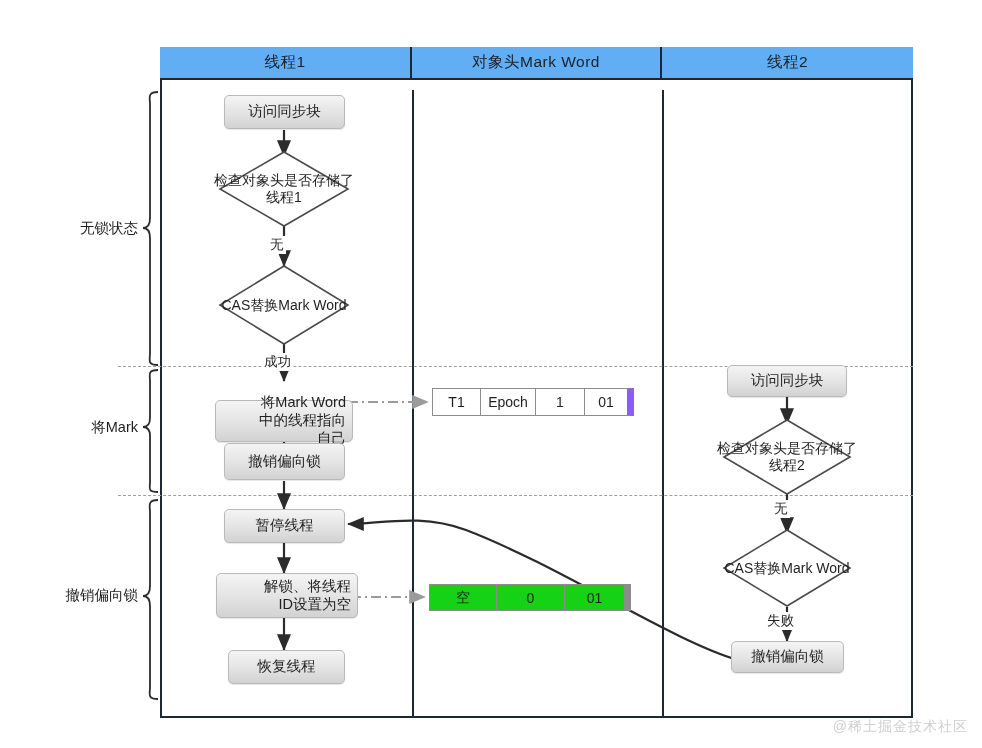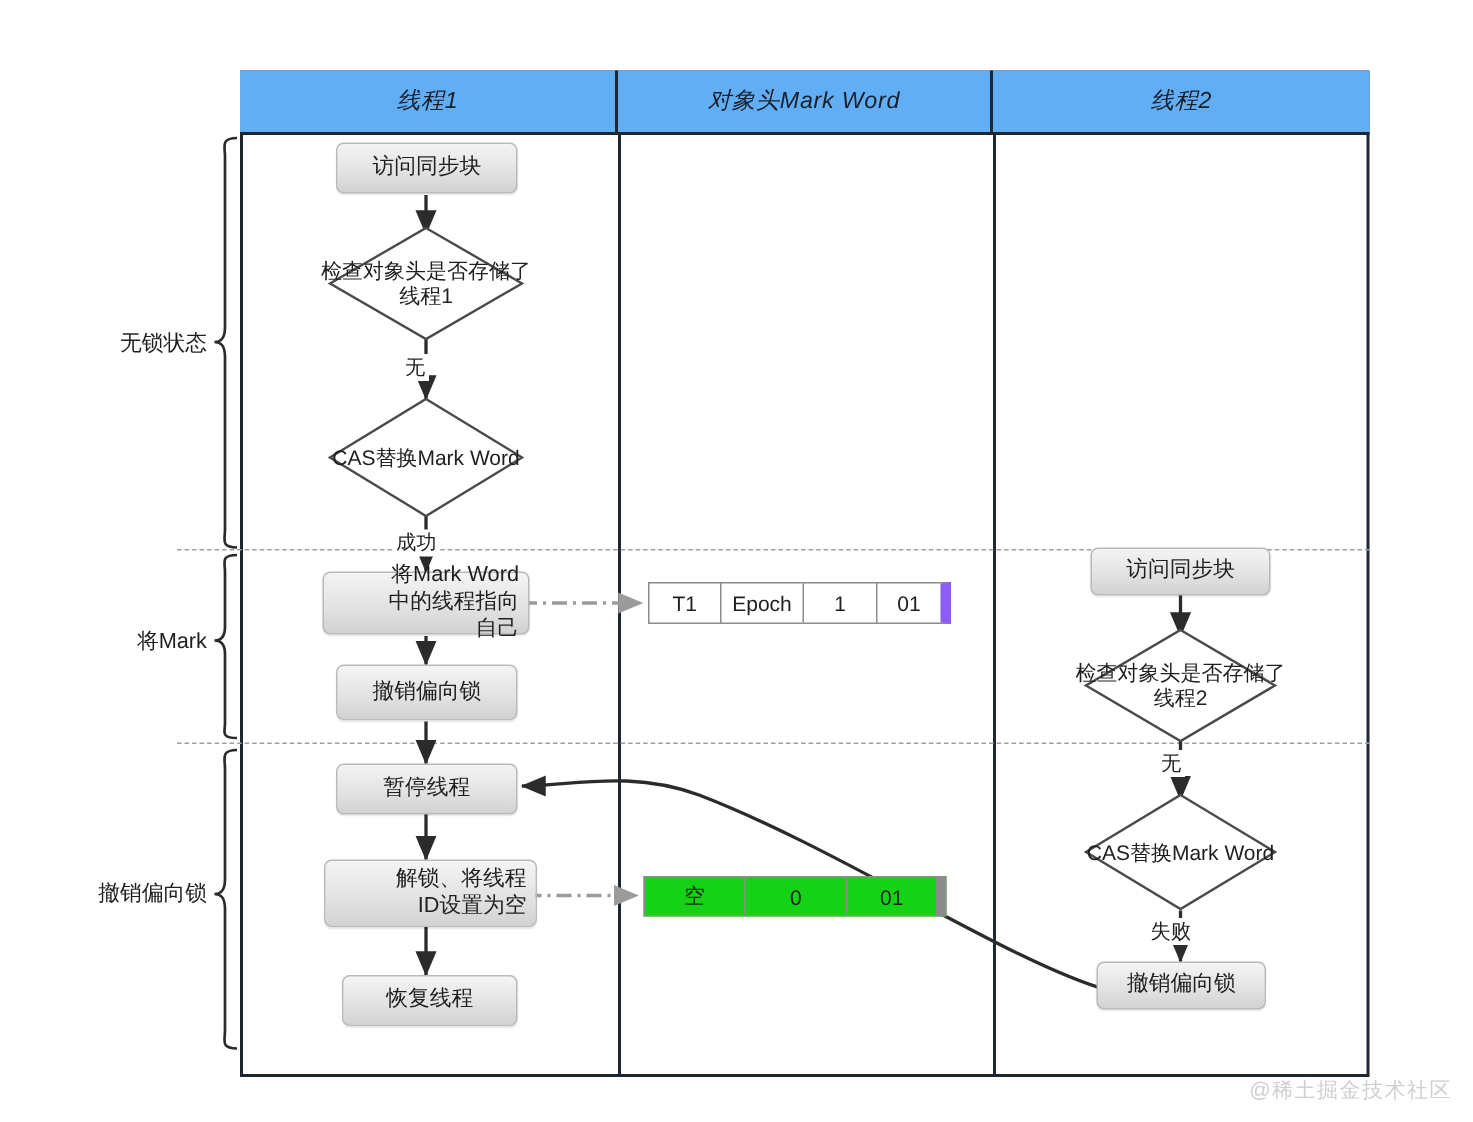--- a/index.html
+++ b/index.html
@@ -11,21 +11,21 @@
   #stage{position:absolute;left:0;top:0;width:982px;height:748px;}
 
   
   #wires{position:absolute;left:0;top:0;width:982px;height:748px;pointer-events:none;}
 
   
   .frame{
     position:absolute;left:160px;top:47px;width:753px;height:671px;
     border:2px solid #1f2733;box-sizing:border-box;background:#fff;
   }
-  .hdr-row{position:absolute;left:160px;top:47px;width:753px;height:43px;display:flex;font-style:italic;}
+  .hdr-row{position:absolute;left:160px;top:47px;width:753px;height:33px;display:flex;}
   .hdr-cell{
     background:#62aef5;border-right:2px solid #1f2733;border-bottom:2px solid #1f2733;
     box-sizing:border-box;display:flex;align-items:center;justify-content:center;
     font-size:15.5px;color:#17202b;letter-spacing:.5px;
   }
   .hdr-cell:last-child{border-right:none;}
   .hdr-c1{width:252px;}
   .hdr-c2{width:250px;}
   .hdr-c3{width:251px;}
 
@@ -161,21 +161,21 @@
     <div class="txt">检查对象头是否存储了线程2</div>
   </div>
   <div class="dia" style="left:724px;top:530px;width:126px;height:76px;">
     <div class="txt">CAS替换Mark Word</div>
   </div>
 
   <div class="pbox" style="left:224px;top:95px;width:121px;height:34px;">
     <span>访问同步块</span>
   </div>
 
-  <div class="pbox" style="left:215px;top:381px;width:138px;height:42px;padding-left:31px;">
+  <div class="pbox" style="left:215px;top:400px;width:138px;height:42px;padding-left:31px;">
     <span>将Mark Word中的线程指向自己</span>
   </div>
 
   <div class="pbox" style="left:224px;top:443px;width:121px;height:37px;">
     <span>撤销偏向锁</span>
   </div>
 
   <div class="pbox" style="left:224px;top:509px;width:121px;height:34px;">
     <span>暂停线程</span>
   </div>

